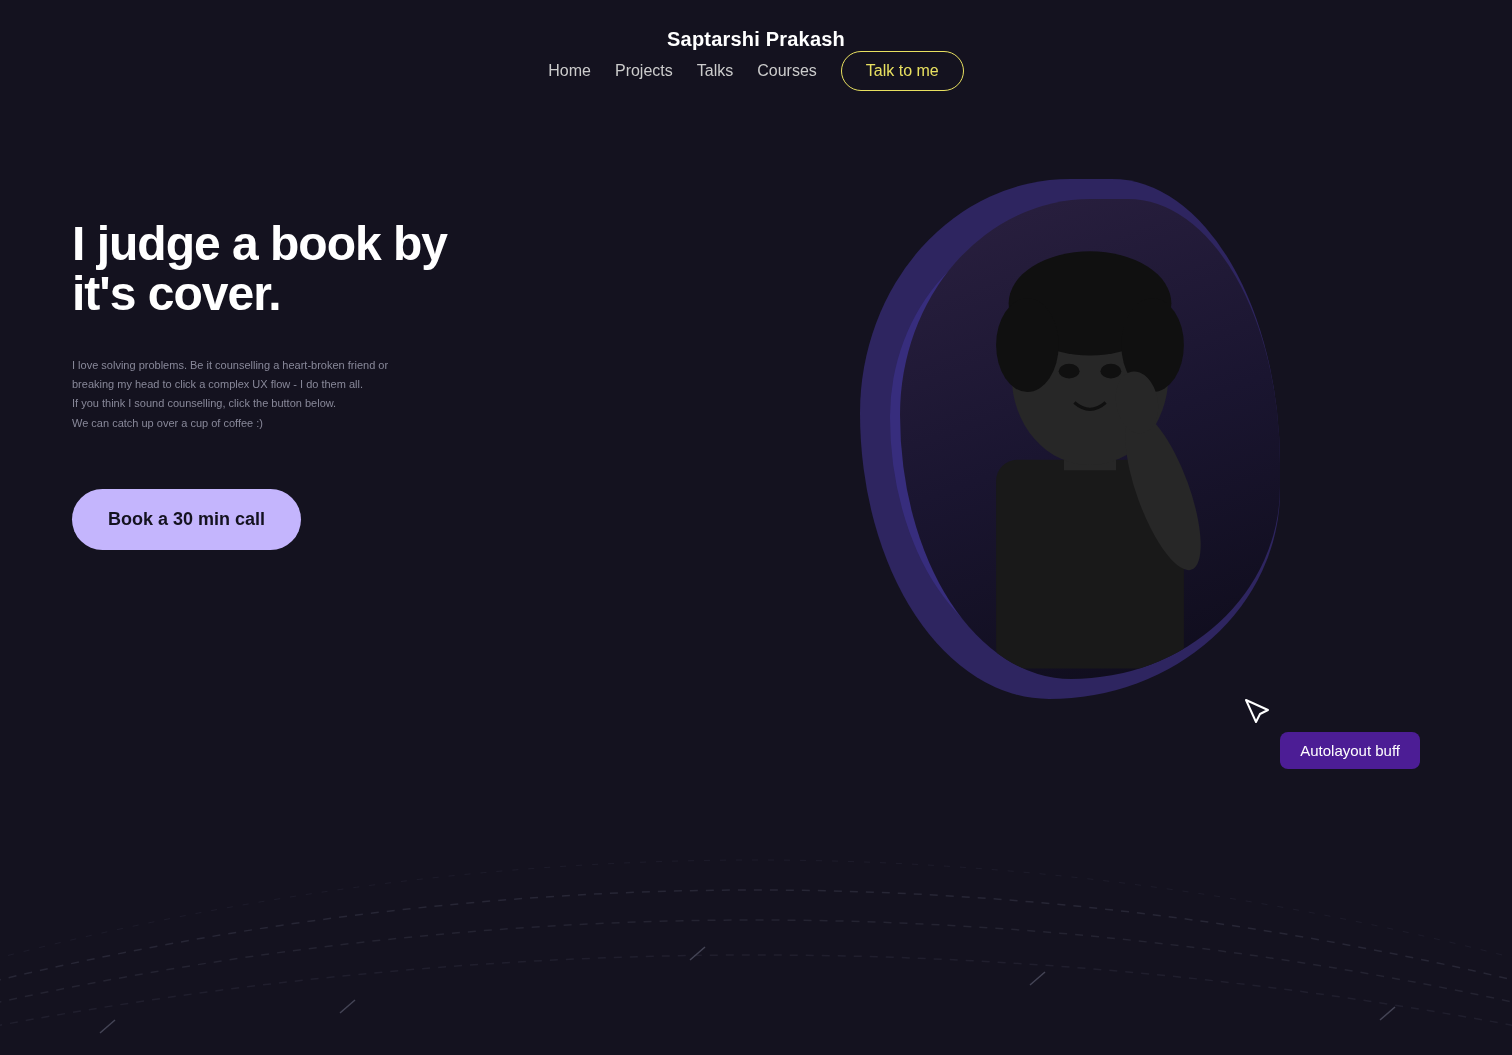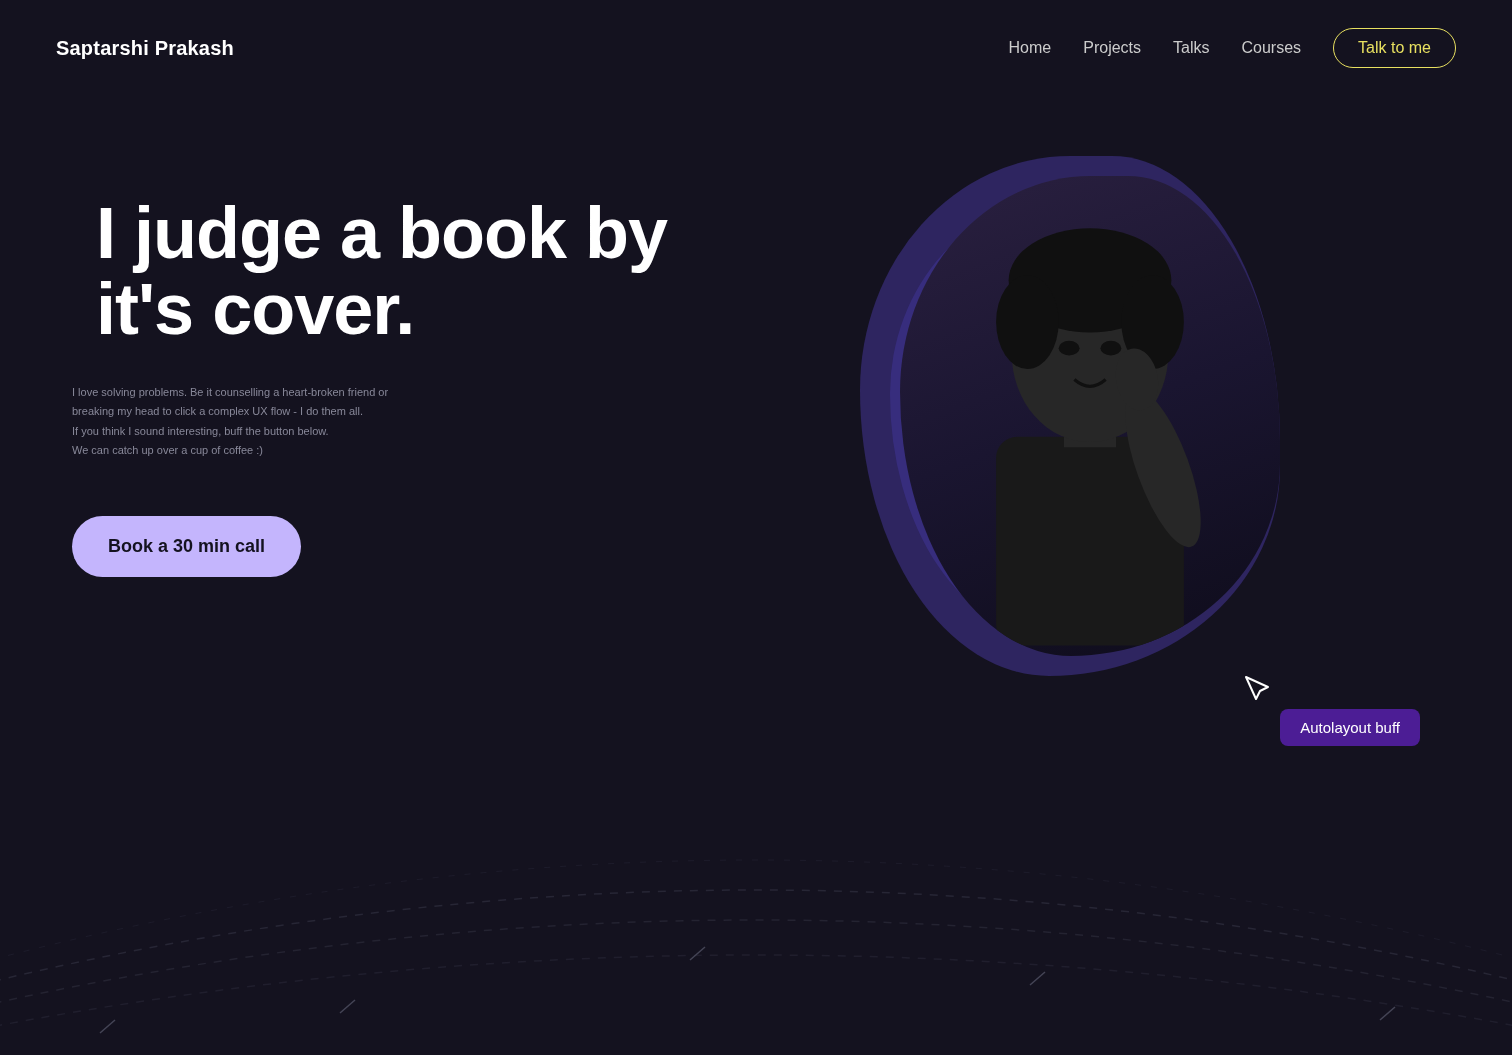--- a/index.html
+++ b/index.html
@@ -15,36 +15,37 @@
       font-family: -apple-system, BlinkMacSystemFont, 'Segoe UI', sans-serif;
       overflow: hidden;
       position: relative;
     }
 
     
     nav {
       display: flex;
       align-items: center;
       justify-content: space-between;
-      padding: 28px 56px;
+      padding: 28px 72px;
       position: relative;
       z-index: 10;
+      flex-direction: column;
     }
 
     .nav-logo {
       color: #ffffff;
       font-size: 20px;
       font-weight: 600;
       letter-spacing: 0.01em;
     }
 
     .nav-links {
       display: flex;
       align-items: center;
-      gap: 32px;
+      gap: 24px;
     }
 
     .nav-link {
       color: #cccccc;
       font-size: 16px;
       text-decoration: none;
       cursor: pointer;
     }
 
     .nav-cta {
@@ -65,27 +66,26 @@
       padding: 60px 72px 0;
       position: relative;
     }
 
     .hero-left {
       max-width: 660px;
       padding-top: 40px;
     }
 
     .hero-title {
-      font-size: 72px;
+      font-size: 48px;
       font-weight: 800;
       color: #ffffff;
       line-height: 1.05;
       letter-spacing: -1px;
       margin-bottom: 36px;
-      margin-left: 24px;
     }
 
     .hero-desc {
       color: #888899;
       font-size: 11px;
       line-height: 1.75;
       margin-bottom: 56px;
       max-width: 580px;
     }
 
@@ -210,21 +210,21 @@
 <div class="hero">
 
   <div class="hero-left">
     <h1 class="hero-title">
       <span>I judge a book by</span><br>
       <span>it's cover.</span>
     </h1>
     <p class="hero-desc">
       <span>I love solving problems. Be it counselling a heart-broken friend or</span><br>
       <span>breaking my head to click a complex UX flow - I do them all.</span><br>
-      <span>If you think I sound interesting, buff the button below.</span><br>
+      <span>If you think I sound counselling, click the button below.</span><br>
       <span>We can catch up over a cup of coffee :)</span>
     </p>
     <button class="cta-button">Book a 30 min call</button>
   </div>
 
   <div class="hero-right">
 
     <div class="blob-outer"></div>
     <div class="blob-inner"></div>
 

